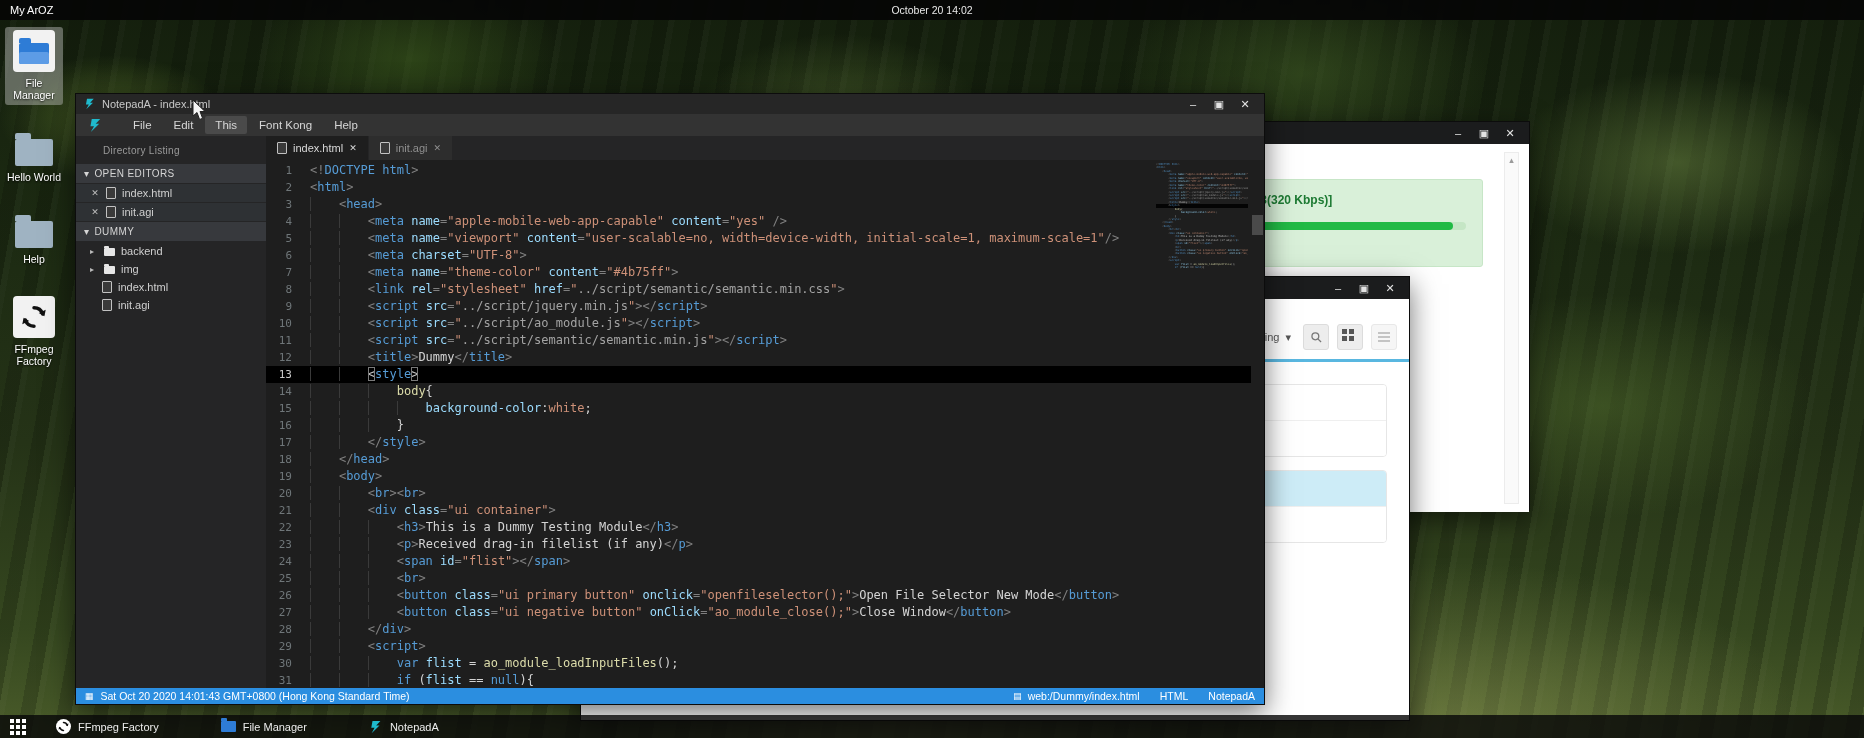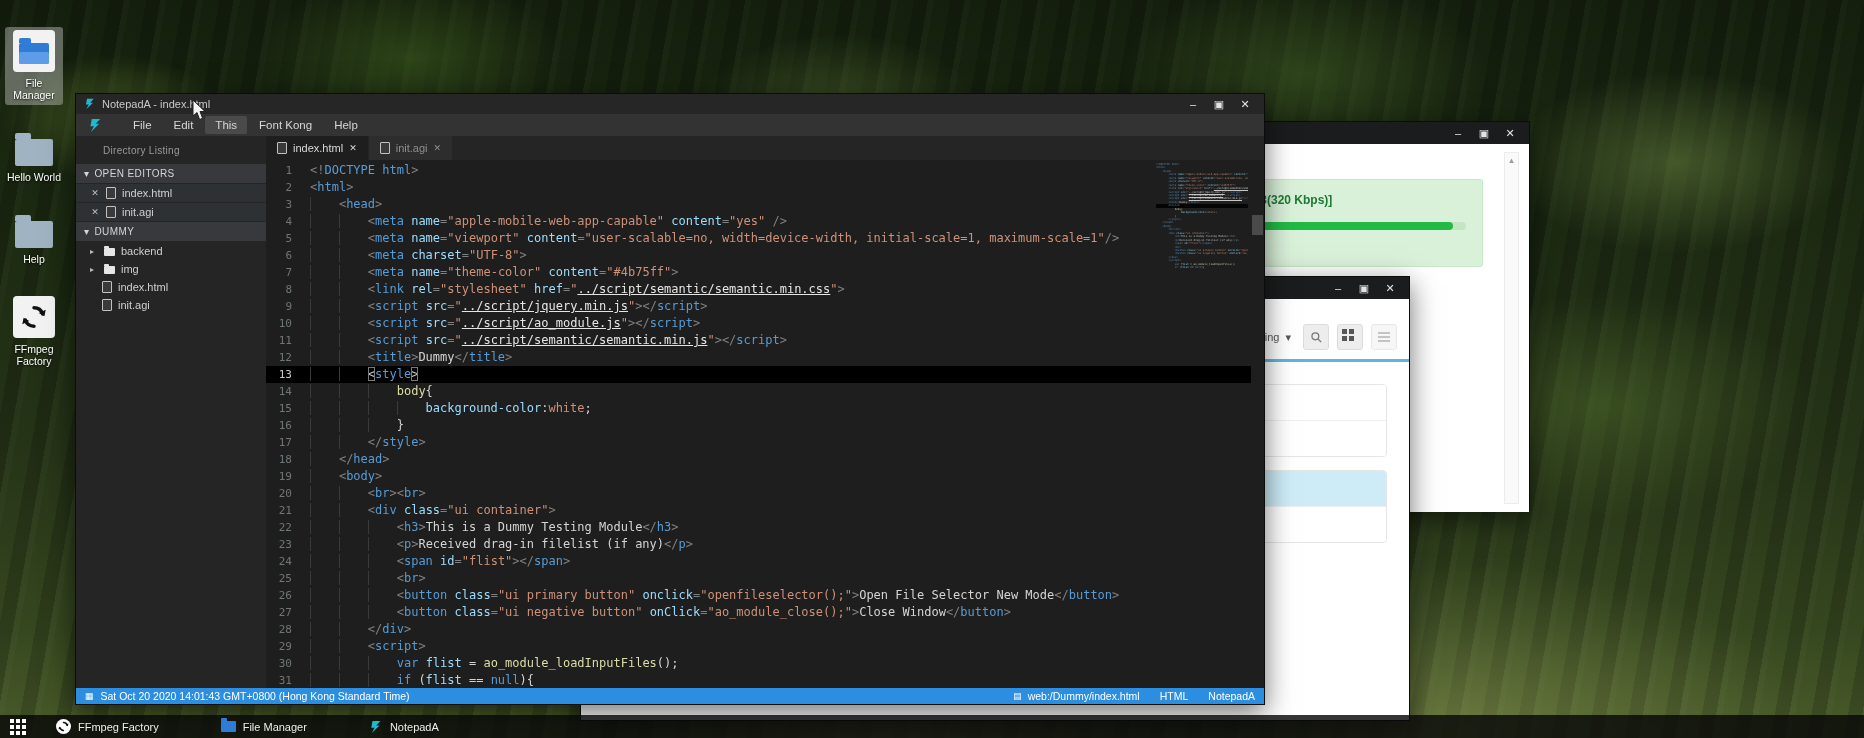--- a/index.html
+++ b/index.html
@@ -92,21 +92,21 @@
   .tab.active{background:#1e1e1e;color:#d8d8d8;}
   .tab .x{font-size:9px;}
   .np-editor{flex:1;position:relative;background:#1e1e1e;overflow:hidden;}
   #code{position:absolute;top:2px;left:0;right:13px;bottom:0;overflow:hidden;
     font-family:"DejaVu Sans Mono",monospace;font-size:12px;line-height:17px;white-space:pre;}
   .line{height:17px;}
   .line.active{background:#000000;}
   .line .num{display:inline-block;width:26px;margin-right:18px;text-align:right;color:#6f7679;font-size:11px;}
   .line.active .num{color:#c9c9c9;}
   .tk-p{color:#808080;} .tk-t{color:#569cd6;} .tk-a{color:#9cdcfe;} .tk-s{color:#ce9178;}
-  .tk-u{color:#e5e5e5;text-decoration:underline;} .tk-w{color:#d4d4d4;} .tk-y{color:#dcdcaa;}
+  .tk-u{color:#a3a3a3;} .tk-w{color:#d4d4d4;} .tk-y{color:#dcdcaa;}
   .tk-ws{background-image:repeating-linear-gradient(90deg,#3a3a3a 0 1px,transparent 1px 28.9px);}
   .tk-pb{color:#c8c8c8;outline:1px solid #7a7a7a;outline-offset:-1px;}
   #minimap{position:absolute;top:3px;right:16px;width:92px;height:120px;overflow:hidden;opacity:.85;
     font-family:"DejaVu Sans Mono",monospace;font-size:2.6px;line-height:3.45px;white-space:pre;}
   #minimap .line{height:3.45px;}
   #minimap .tk-ws{background:none;}
   #minimap .tk-pb{outline:none;}
   .vtrack{position:absolute;top:0;bottom:0;right:0;width:13px;background:#1e1e1e;}
   .vthumb{position:absolute;top:55px;right:1px;width:11px;height:20px;background:#4a4a4a;}
   .np-status{height:16px;background:#2b8ee0;display:flex;align-items:center;padding:0 9px;flex:none;
@@ -126,20 +126,24 @@
   .tk-circle{width:15px;height:15px;background:#fff;border-radius:50%;display:flex;align-items:center;justify-content:center;}
   
   #cursor{position:absolute;left:192px;top:100px;z-index:60;}
   svg{display:block;}
 </style>
 </head>
 <body>
 
 <div id="desktop">
 
+  <div id="topbar">
+    <span class="brand">My ArOZ</span>
+    <span class="clock">October 20 14:02</span>
+  </div>
 
   <div id="icons">
       <div class="dicon selected">
         <div class="tile">
           <div class="d-folder blue"></div>
         </div>
         <div class="lbl">File Manager</div>
       </div>
       <div class="dicon">
         <div class="d-folder"></div>

